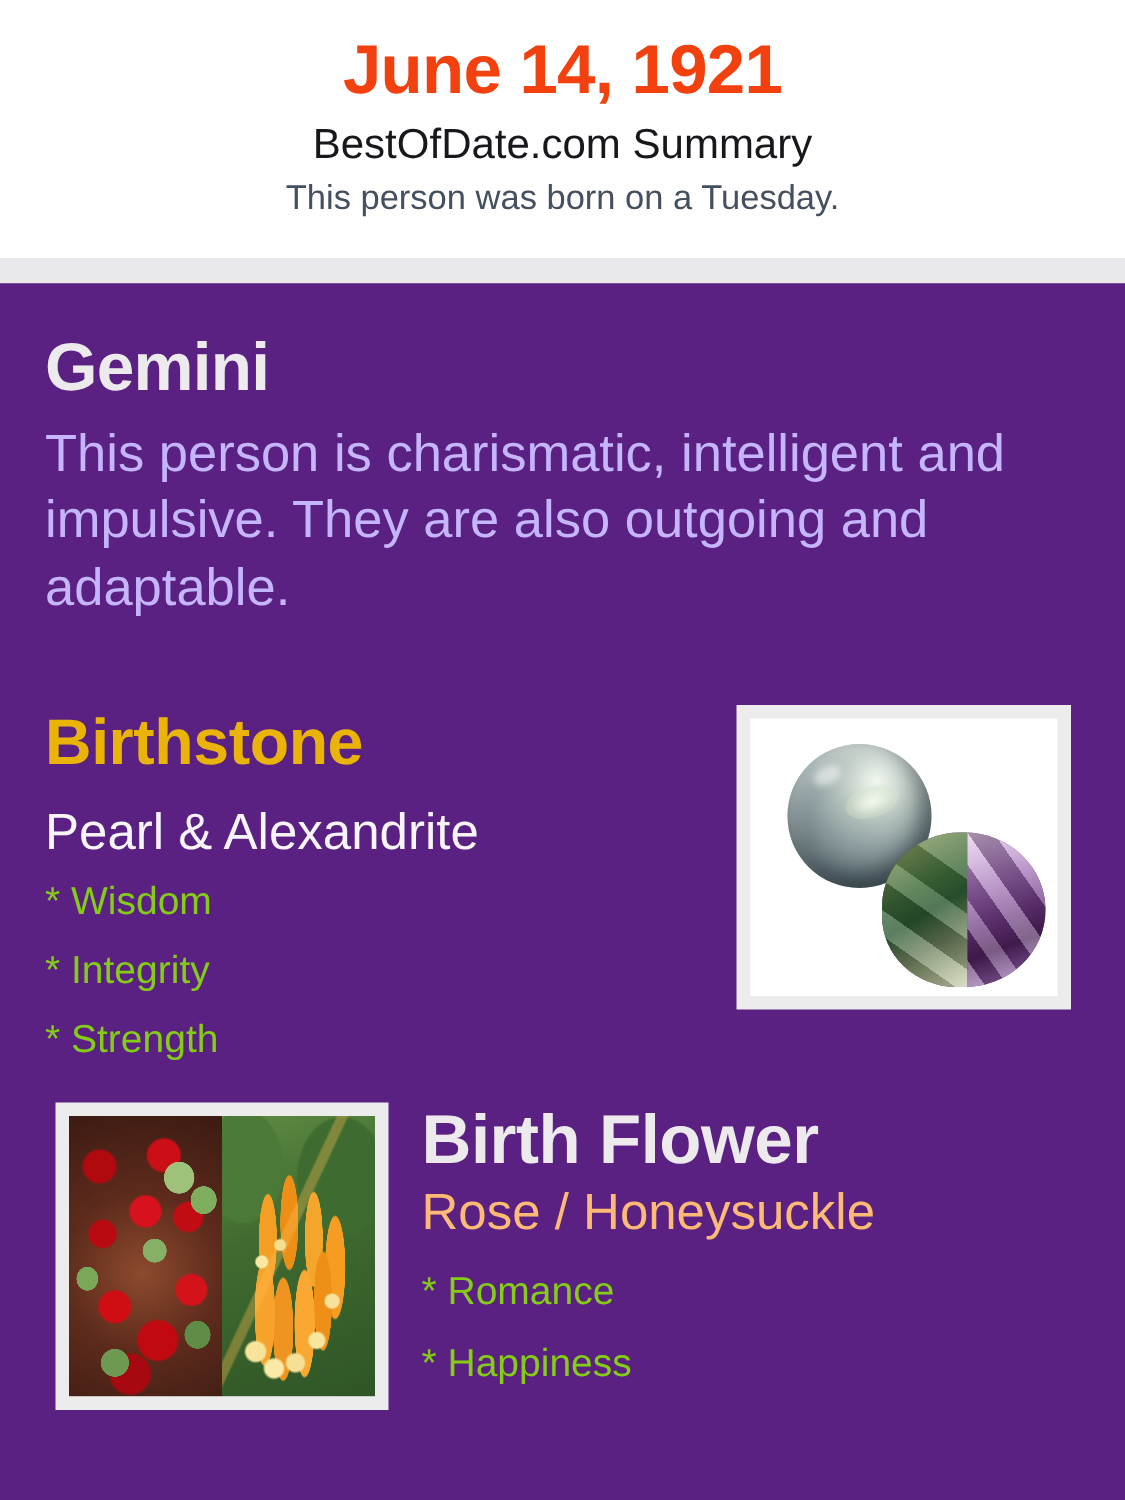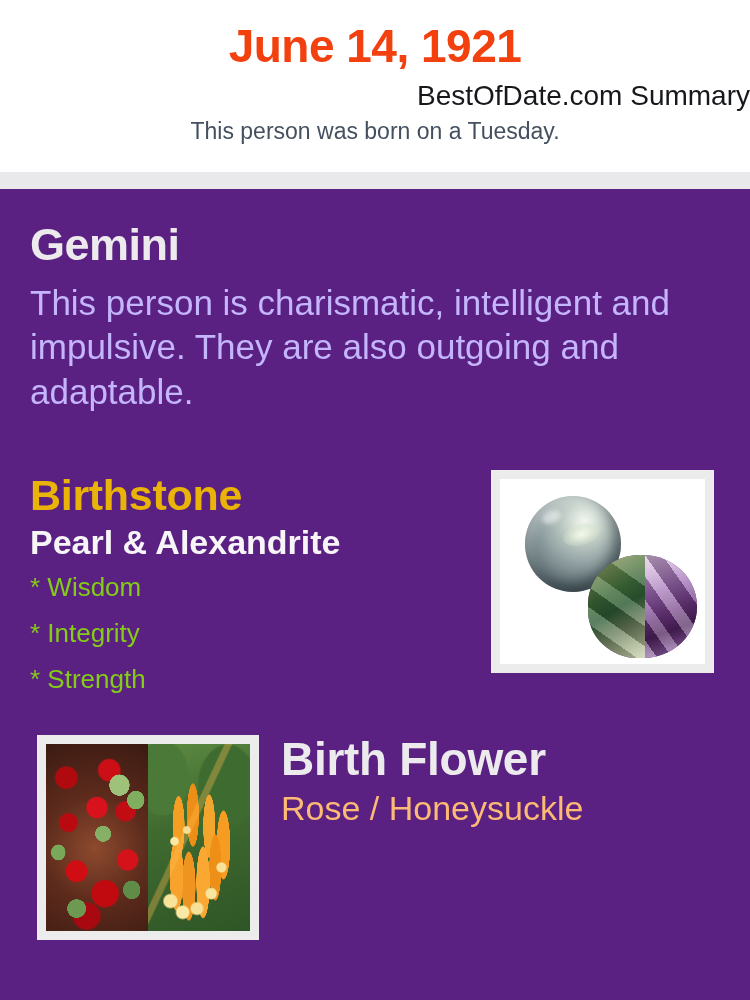--- a/index.html
+++ b/index.html
@@ -39,21 +39,20 @@
     color:#f2400f;
     line-height:1.05;
   }
 
   .header-subtitle {
     margin-top:10px;
     font-size:28px;
     font-weight:400;
     color:#16181b;
     line-height:1.15;
-    text-align:right;
   }
 
   .header-weekday {
     margin-top:6px;
     font-size:23px;
     font-weight:400;
     color:#45505f;
     line-height:1.15;
   }
 
@@ -107,23 +106,23 @@
 
   .section-title {
     font-size:43px;
     font-weight:700;
     color:#eab308;
     line-height:1.0;
     letter-spacing:-0.3px;
   }
 
   .section-sub {
-    margin-top:7px;
+    margin-top:20px;
     font-size:34px;
-    font-weight:700;
+    font-weight:400;
     color:#f7f5f8;
     line-height:1.1;
   }
 
   .trait-list { margin-top:13px; }
 
   .trait {
     font-size:26px;
     font-weight:400;
     color:#84cc16;
@@ -351,16 +350,20 @@
         </div>
         <div class="honeysuckle">
           <div class="honey-tips"></div>
         </div>
       </div>
     </div>
 
     <div class="flower-text">
       <div class="flower-title">Birth Flower</div>
       <div class="flower-sub">Rose / Honeysuckle</div>
+      <div class="flower-traits">
+        <div class="trait">* Romance</div>
+        <div class="trait">* Happiness</div>
+      </div>
     </div>
 
   </div>
 </div>
 
 </body></html>

